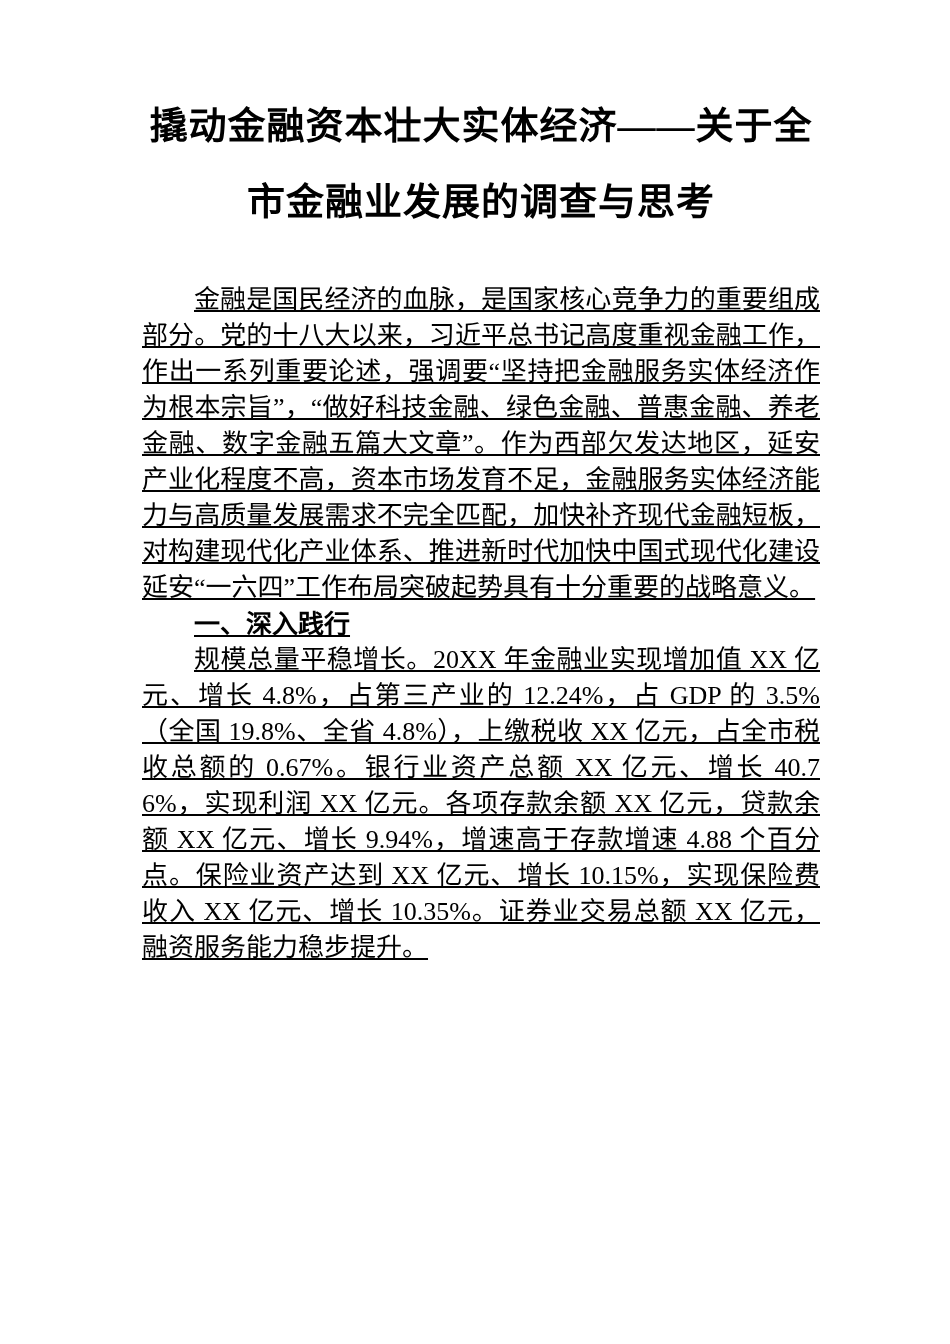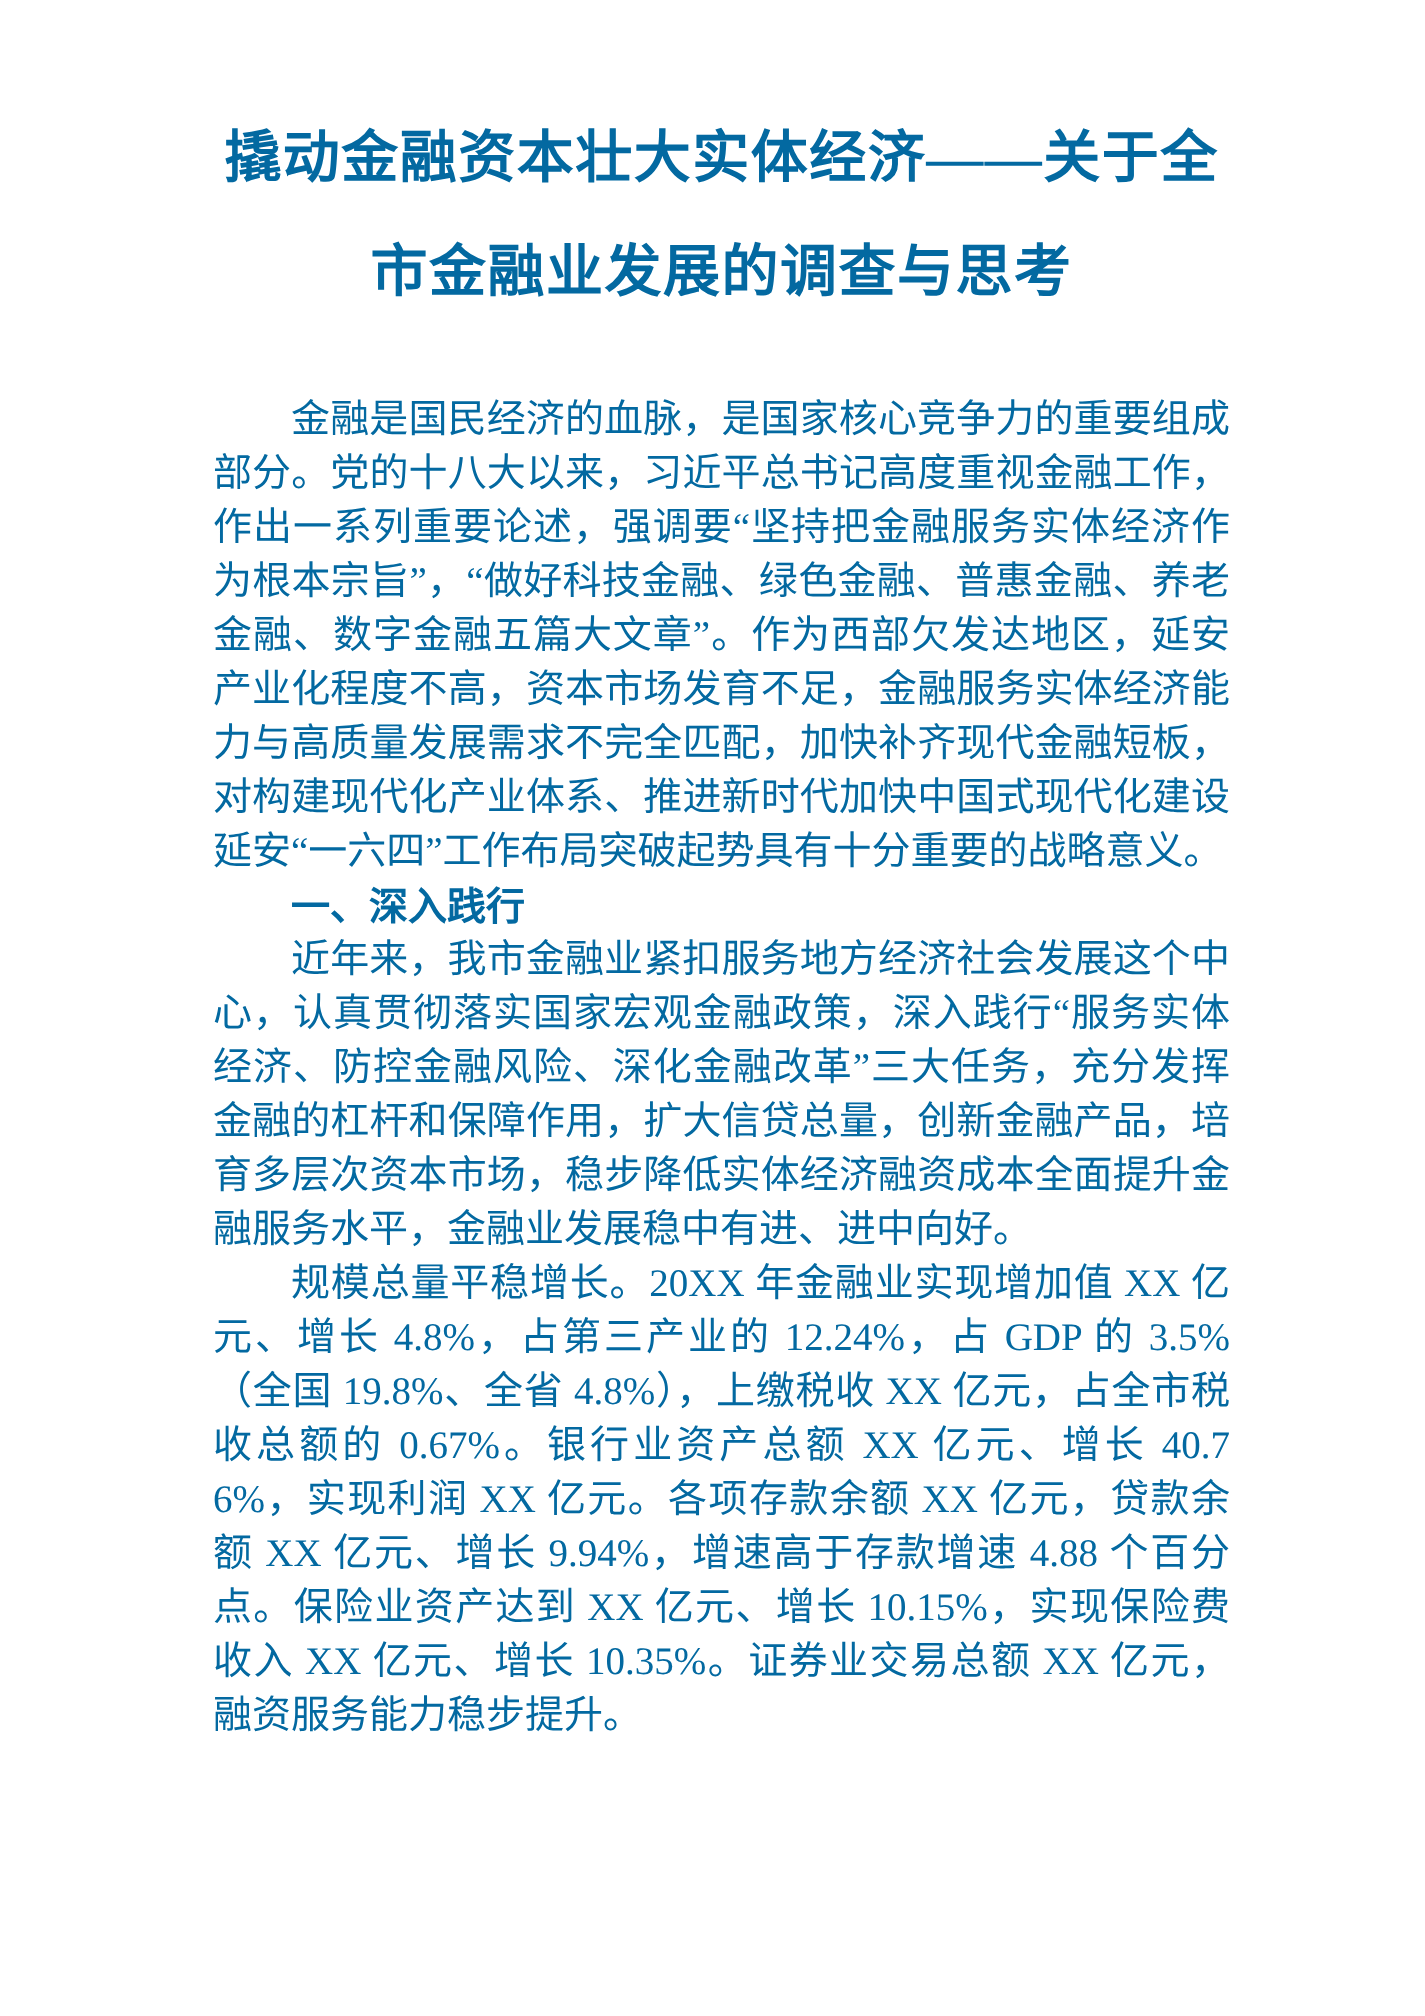--- a/index.html
+++ b/index.html
@@ -7,54 +7,54 @@
     padding: 0;
     background: #ffffff;
   }
   .page {
     position: relative;
     width: 950px;
     height: 1344px;
     margin: 0 auto;
     background: #ffffff;
     box-sizing: border-box;
-    padding: 68px 130px 0 142px;
-    color: #0369a1;
+    padding: 88px 130px 0 142px;
+    color: #000000;
     font-family: "Liberation Serif", "DejaVu Serif", serif;
     overflow: hidden;
   }
   .doc-title {
     font-size: 38px;
     font-weight: 700;
     line-height: 76px;
     text-align: center;
     margin: 0 0 42px 0;
     letter-spacing: 1px;
   }
   .para {
     font-size: 26px;
     line-height: 36px;
     margin: 0;
     text-align: justify;
     text-justify: inter-character;
     text-indent: 2em;
     word-break: break-all;
+    text-decoration: underline;
   }
   .para.heading {
     font-family: "Liberation Sans", "DejaVu Sans", sans-serif;
     font-weight: 700;
     text-align: left;
   }
 </style>
 </head>
 <body>
 
 <div class="page">
   <h1 class="doc-title">撬动金融资本壮大实体经济——关于全市金融业发展的调查与思考</h1>
 
   <p class="para">金融是国民经济的血脉，是国家核心竞争力的重要组成部分。党的十八大以来，习近平总书记高度重视金融工作，作出一系列重要论述，强调要“坚持把金融服务实体经济作为根本宗旨”，“做好科技金融、绿色金融、普惠金融、养老金融、数字金融五篇大文章”。作为西部欠发达地区，延安产业化程度不高，资本市场发育不足，金融服务实体经济能力与高质量发展需求不完全匹配，加快补齐现代金融短板，对构建现代化产业体系、推进新时代加快中国式现代化建设延安“一六四”工作布局突破起势具有十分重要的战略意义。</p>
 
   <p class="para heading">一、深入践行</p>
 
-  <p class="para">近年来，我市金融业紧扣服务地方经济社会发展这个中心，认真贯彻落实国家宏观金融政策，深入践行“服务实体经济、防控金融风险、深化金融改革”三大任务，充分发挥金融的杠杆和保障作用，扩大信贷总量，创新金融产品，培育多层次资本市场，稳步降低实体经济融资成本全面提升金融服务水平，金融业发展稳中有进、进中向好。</p>
 
   <p class="para">规模总量平稳增长。20XX 年金融业实现增加值 XX 亿元、增长 4.8%，占第三产业的 12.24%，占 GDP 的 3.5%（全国 19.8%、全省 4.8%），上缴税收 XX 亿元，占全市税收总额的 0.67%。银行业资产总额 XX 亿元、增长 40.76%，实现利润 XX 亿元。各项存款余额 XX 亿元，贷款余额 XX 亿元、增长 9.94%，增速高于存款增速 4.88 个百分点。保险业资产达到 XX 亿元、增长 10.15%，实现保险费收入 XX 亿元、增长 10.35%。证券业交易总额 XX 亿元，融资服务能力稳步提升。</p>
 </div>
 
 </body></html>

